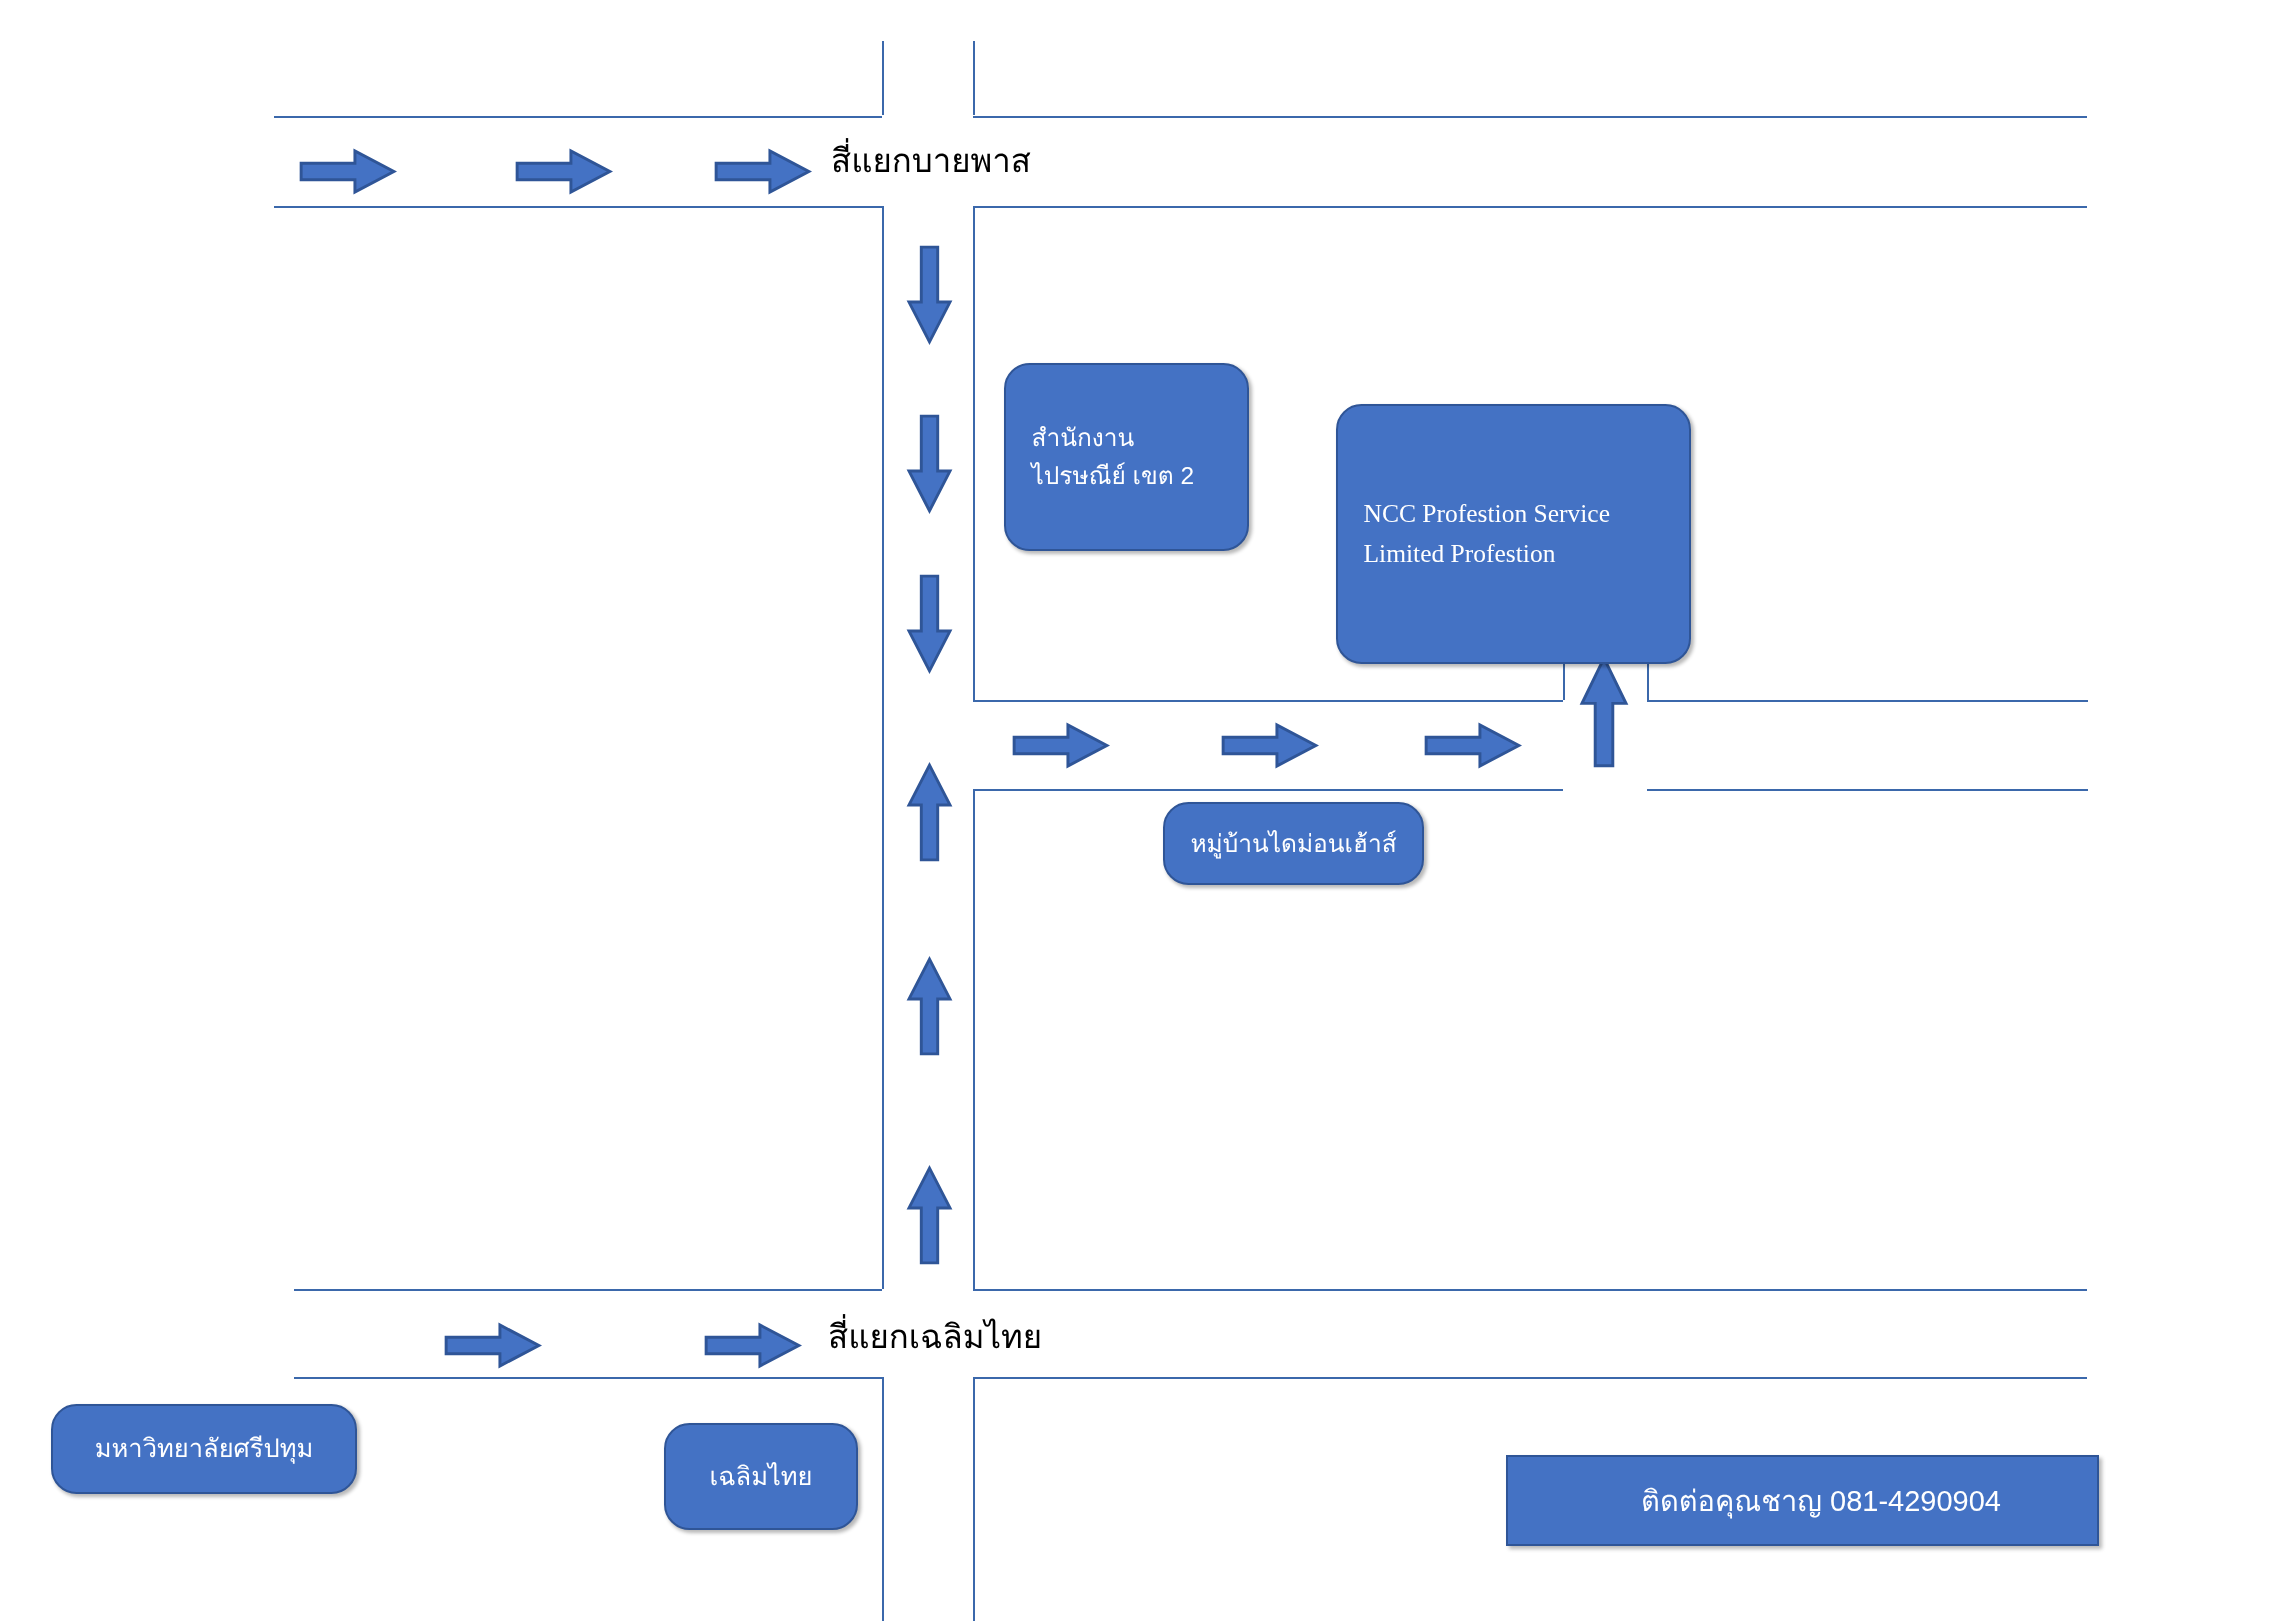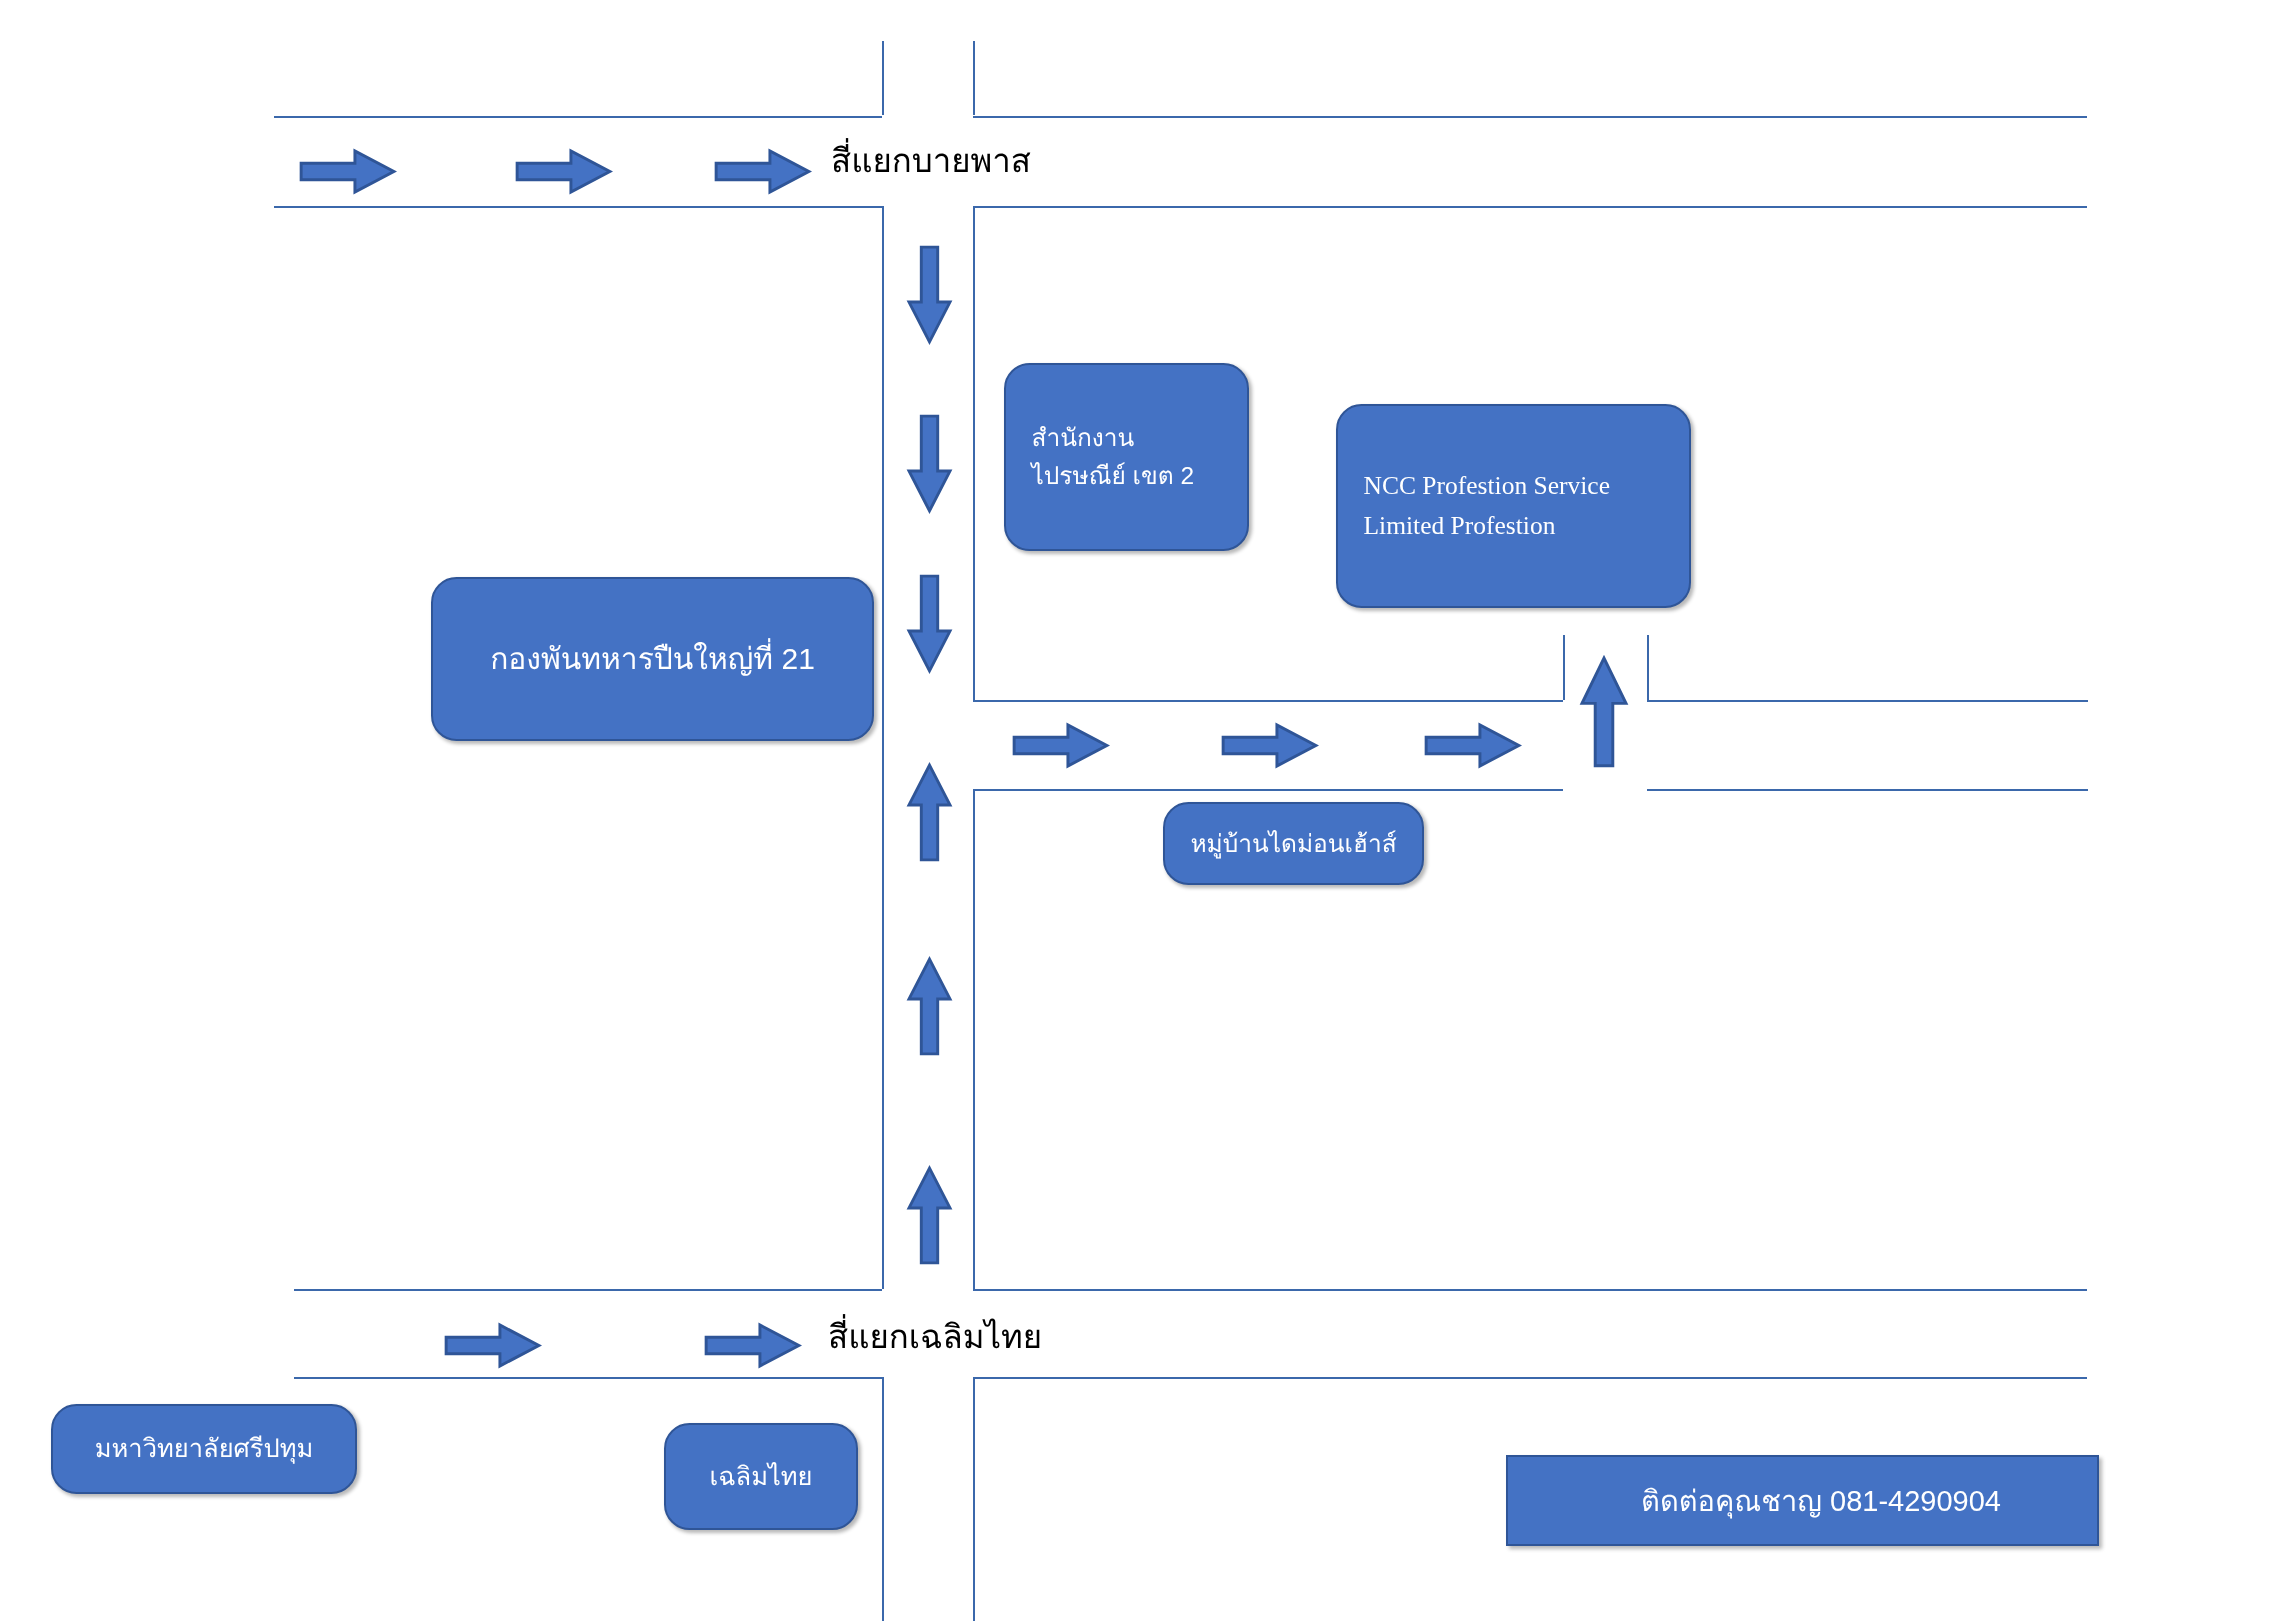--- a/index.html
+++ b/index.html
@@ -174,26 +174,23 @@
     </div>
     <div class="arrow" style="left: 706px; top: 1325px; width: 93px; height: 41px;">
       <svg width="93" height="41" viewBox="0 0 95 42">
         <polygon points="0,12.6 55.1,12.6 55.1,0 95,21 55.1,42 55.1,29.4 0,29.4" fill="#4472C4" stroke="#2F5597" stroke-width="3" stroke-linejoin="miter"></polygon>
       </svg>
     </div>
     <div class="place-box" style="left: 990px; top: 363px; width: 245px; height: 188px; font-size: 24.5px;">
       <span class="ln">สำนักงาน</span>
       <span class="ln">ไปรษณีย์ เขต 2</span>
     </div>
-    <div class="place-box serif-text" style="left: 1322px; top: 404px; width: 355px; height: 204px; font-size: 25.5px;">
+    <div class="place-box serif-text" style="left: 1322px; top: 404px; width: 355px; height: 260px; font-size: 25.5px;">
       <span class="ln">NCC Profestion Service</span>
       <span class="ln">Limited Profestion</span>
-    </div>
-    <div class="place-box center-text" style="left: 417px; top: 577px; width: 443px; height: 164px; font-size: 30px;">
-      <span class="ln">กองพันทหารปืนใหญ่ที่ 21</span>
     </div>
     <div class="place-box center-text" style="left: 1149px; top: 802px; width: 261px; height: 83px; font-size: 24.5px;">
       <span class="ln">หมู่บ้านไดม่อนเฮ้าส์</span>
     </div>
     <div class="place-box center-text" style="left: 37px; top: 1404px; width: 306px; height: 90px; font-size: 25.5px;">
       <span class="ln">มหาวิทยาลัยศรีปทุม</span>
     </div>
     <div class="place-box center-text" style="left: 650px; top: 1423px; width: 194px; height: 107px; font-size: 25.5px;">
       <span class="ln">เฉลิมไทย</span>
     </div>

